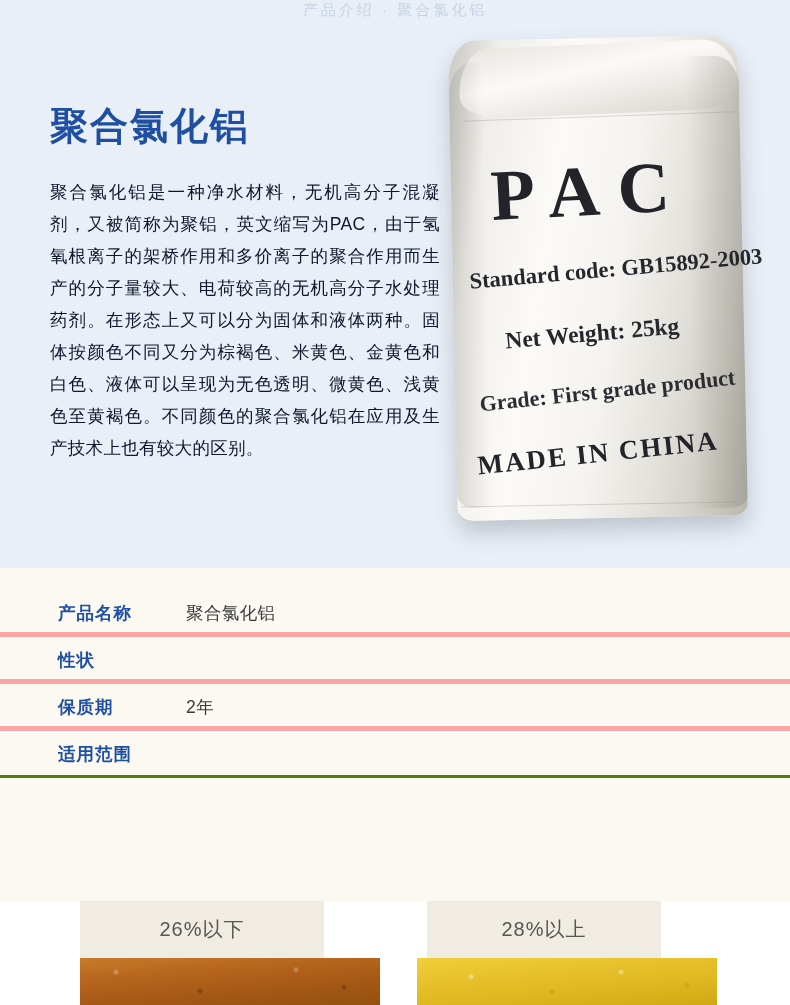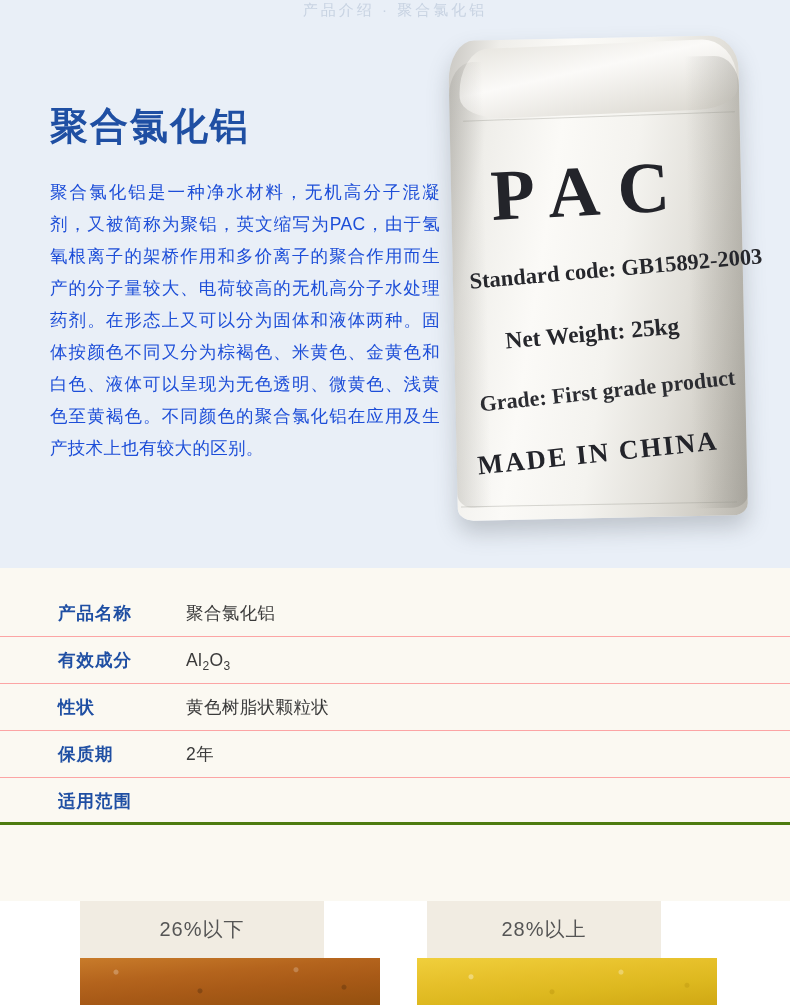--- a/index.html
+++ b/index.html
@@ -45,21 +45,21 @@
     letter-spacing: 2px;
     line-height: 46px;
   }
   .hero-desc {
     position: absolute;
     left: 50px;
     top: 158px;
     width: 390px;
     font-size: 17.5px;
     line-height: 32px;
-    color: #1d4ed8;
+    color: #0f172a;
     text-align: justify;
     letter-spacing: 0.3px;
   }
 
   
   .sack-wrap {
     position: absolute;
     left: 425px;
     top: 28px;
     width: 345px;
@@ -177,21 +177,21 @@
     height: 333px;
     background: #fbf9f2;
     padding-top: 22px;
     box-sizing: border-box;
   }
   .spec-row {
     display: flex;
     align-items: flex-start;
     padding: 0 0 0 58px;
     height: 47px;
-    border-bottom: 1px solid #fca5a5;
+    border-bottom: 5px solid #fca5a5;
     box-sizing: border-box;
   }
   .spec-row:last-child {
     border-bottom: 3px solid #4d7c0f;
   }
   .spec-label {
     width: 128px;
     flex: 0 0 128px;
     font-size: 17.5px;
     font-weight: bold;
@@ -292,28 +292,23 @@
   </div>
 </div>
 
 <div class="specs">
 
   <div class="spec-row">
     <div class="spec-label">产品名称</div>
     <div class="spec-value">聚合氯化铝</div>
   </div>
 
-  <div class="spec-row">
-    <div class="spec-label">有效成分</div>
-    <div class="spec-value">Al<sub>2</sub>O<sub>3</sub></div>
-  </div>
 
   <div class="spec-row">
     <div class="spec-label">性状</div>
-    <div class="spec-value">黄色树脂状颗粒状</div>
   </div>
 
   <div class="spec-row">
     <div class="spec-label">保质期</div>
     <div class="spec-value">2年</div>
   </div>
 
 
   <div class="spec-row">
     <div class="spec-label">适用范围</div>

